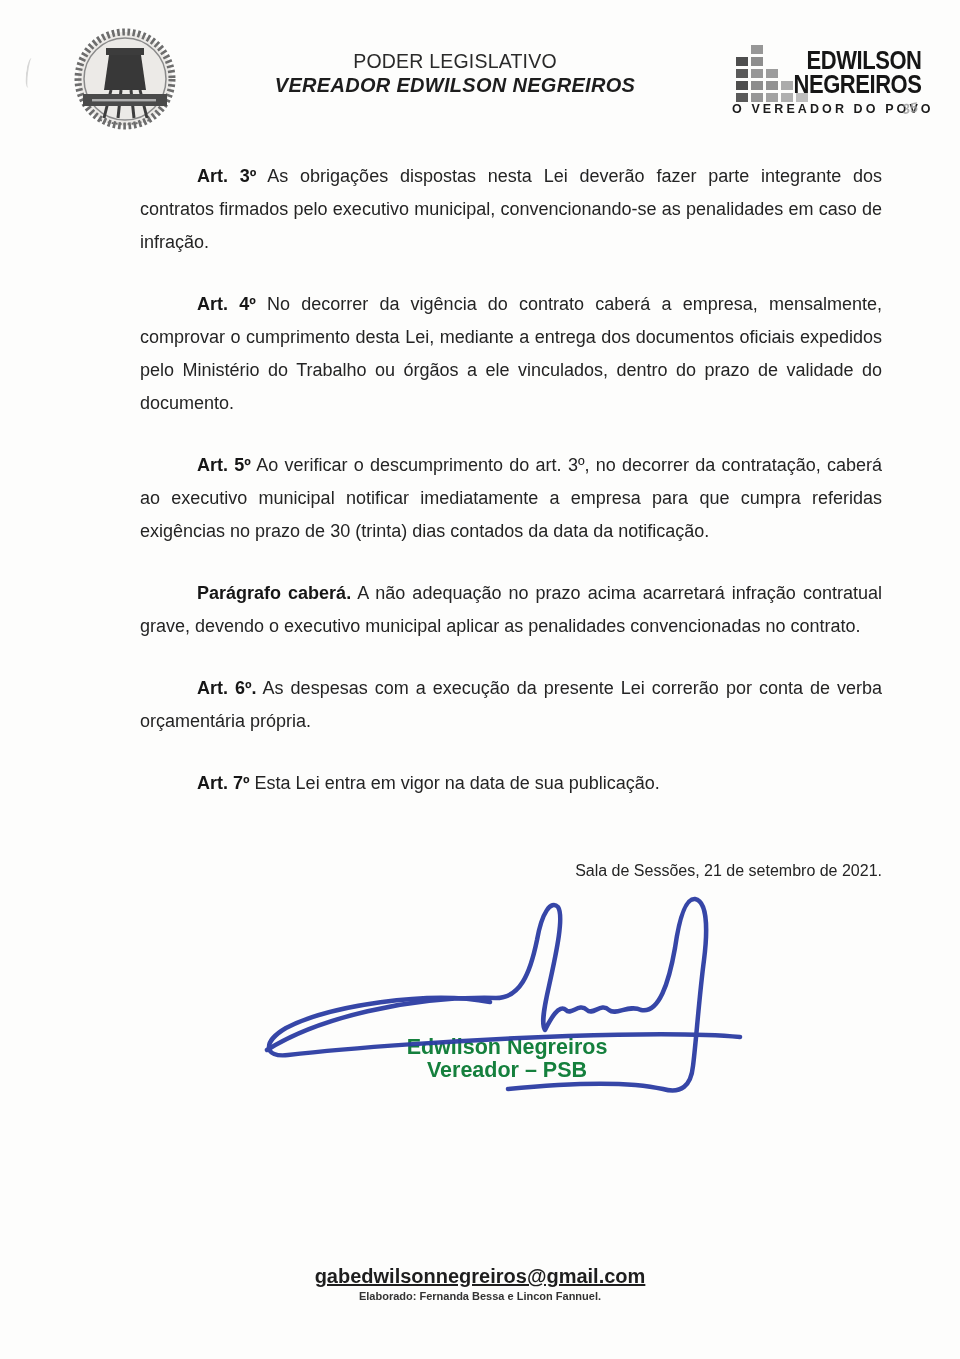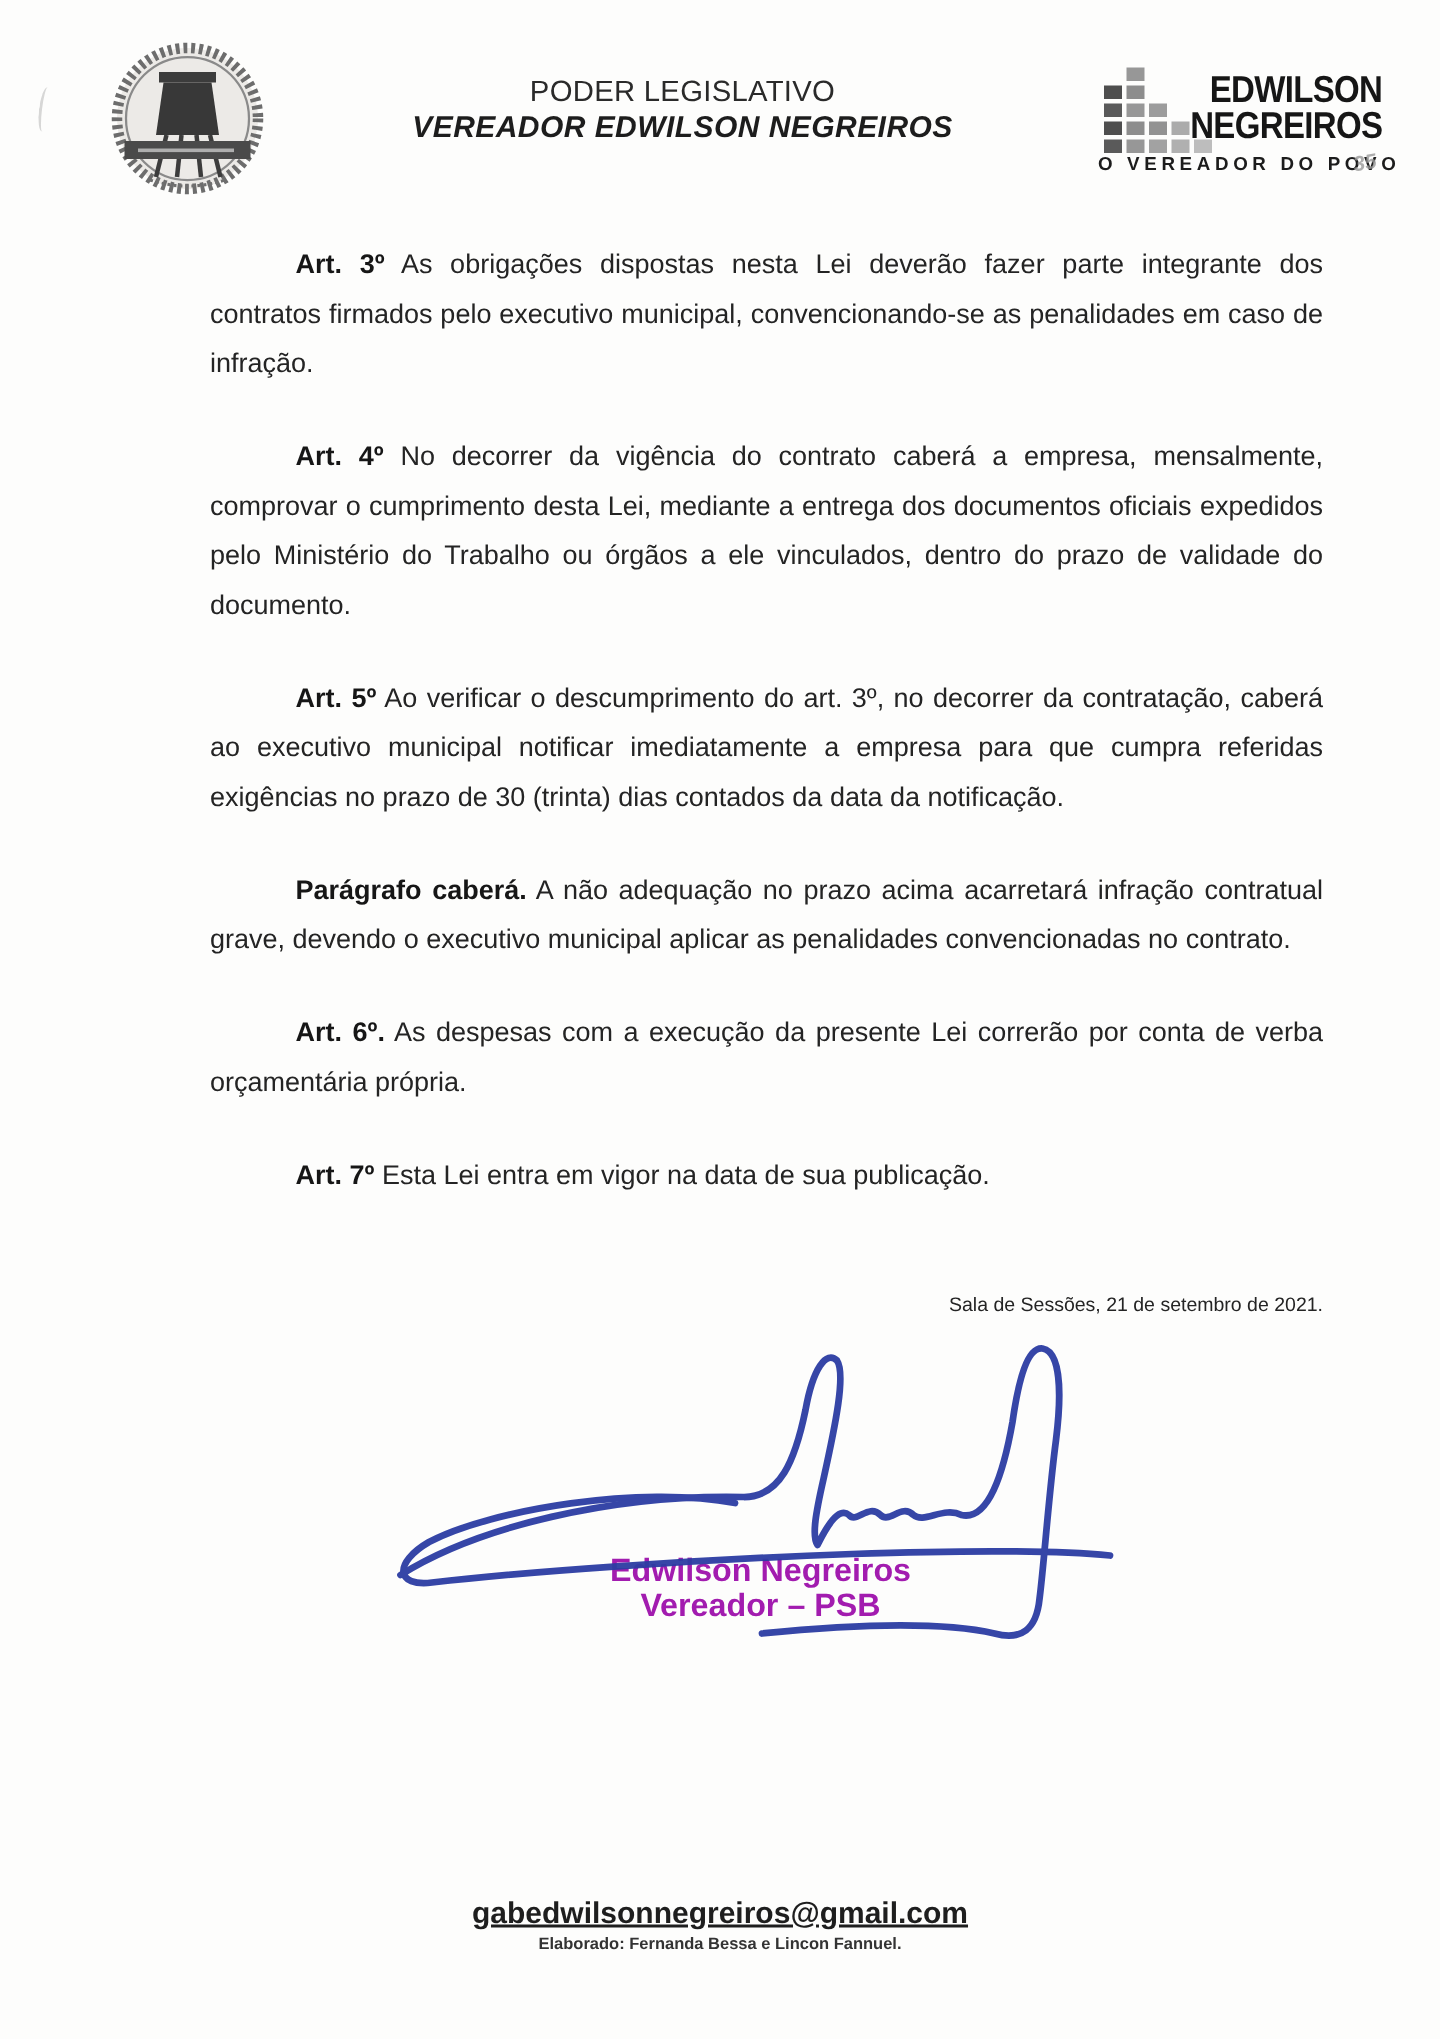--- a/index.html
+++ b/index.html
@@ -44,26 +44,26 @@
   }
   
   .content{
     position:absolute;left:140px;top:160px;width:742px;
     font-size:18px;line-height:33px;text-align:justify;color:#242424;
   }
   .content p{margin:0 0 29px 0;text-indent:57px;}
   .content p b{color:#161616;}
   .dateline{
     position:absolute;left:340px;top:862px;width:542px;
-    font-size:13px;text-align:right;color:#242424;
+    font-size:16px;text-align:right;color:#242424;
   }
   
   .sig-name{
     position:absolute;left:357px;top:1036px;width:300px;text-align:center;
-    font-weight:bold;font-size:21.5px;line-height:23px;color:#a21caf;
+    font-weight:bold;font-size:21.5px;line-height:23px;color:#15803d;
   }
   .sig-svg{position:absolute;left:258px;top:888px;width:500px;height:215px;}
   
   .footer-address{
     position:absolute;left:0;top:1240px;width:960px;text-align:center;
     font-weight:bold;font-size:15.5px;letter-spacing:-.1px;color:#1e1e1e;
   }
   .footer-email{
     position:absolute;left:0;top:1265px;width:960px;text-align:center;
     font-weight:bold;font-size:20px;color:#1e1e1e;

